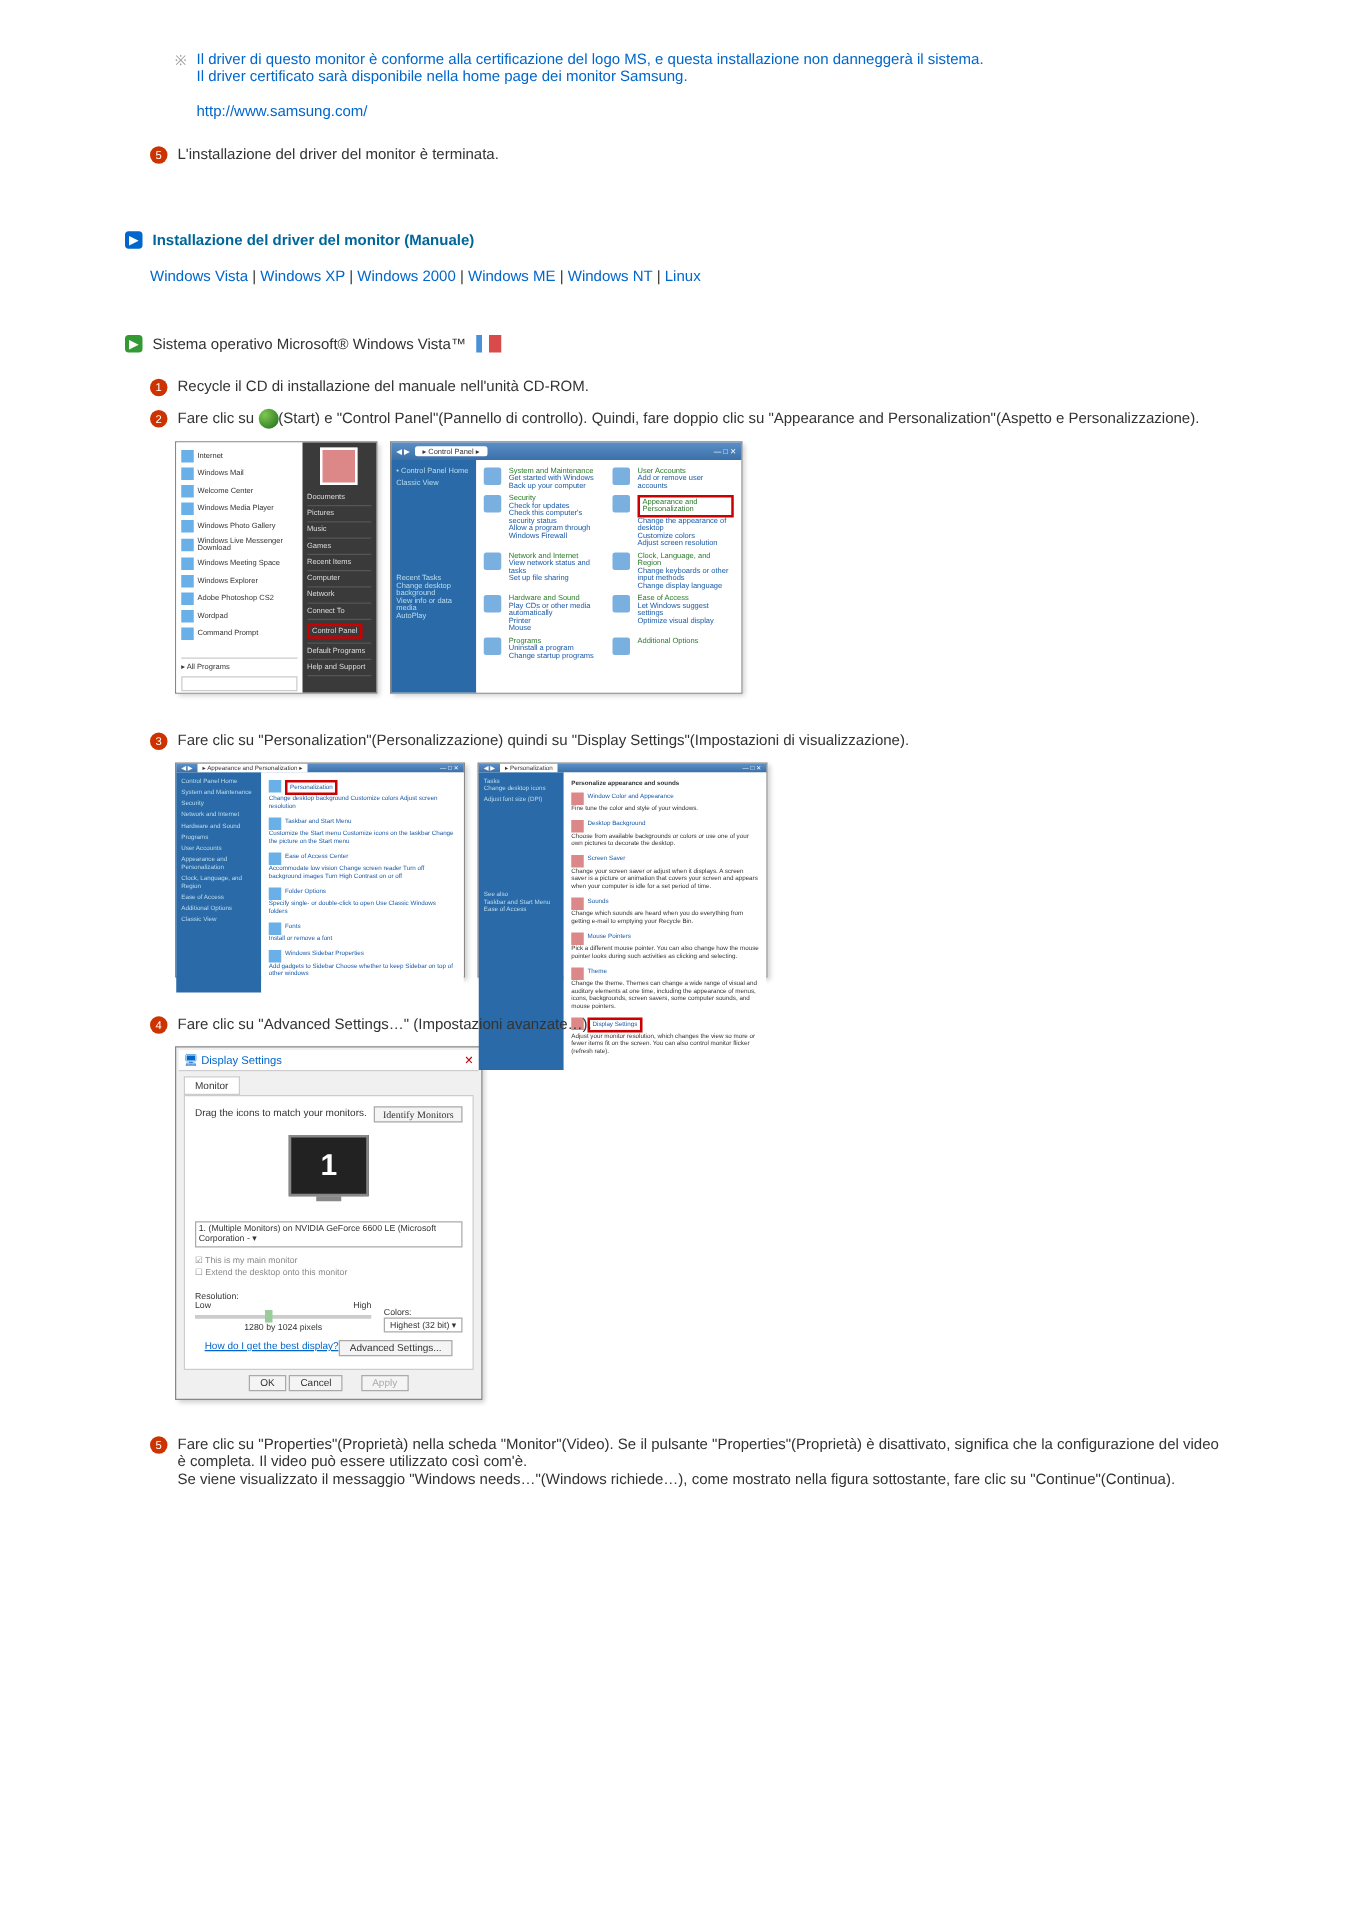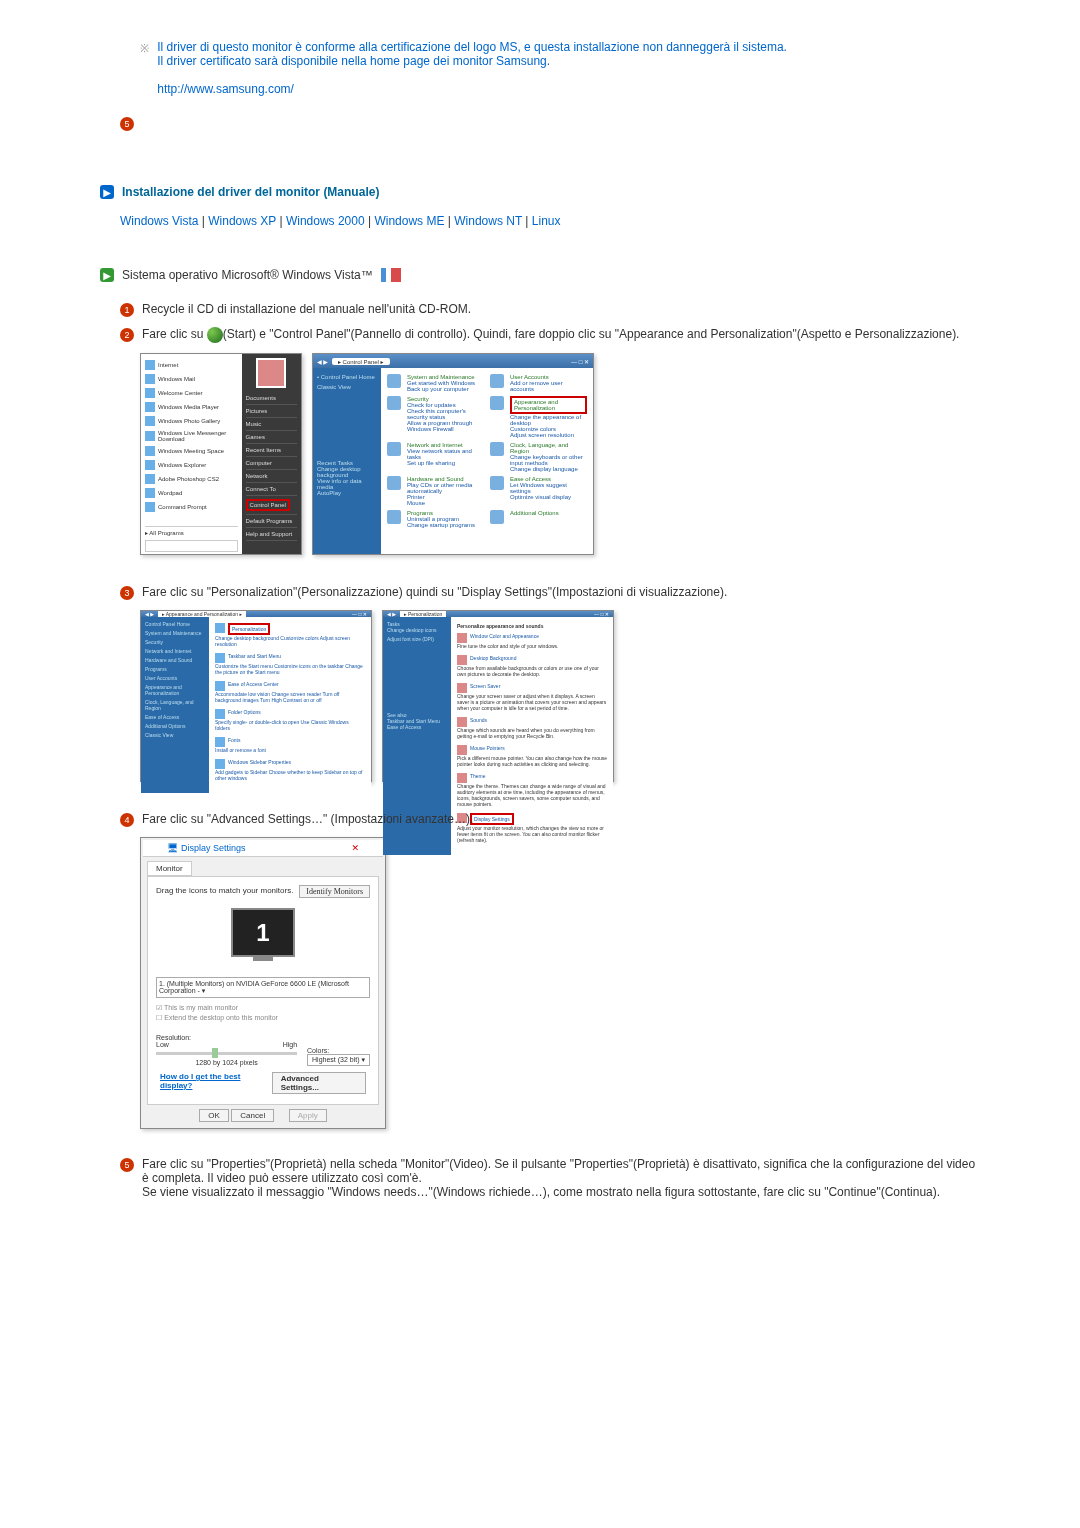--- a/index.html
+++ b/index.html
@@ -234,21 +234,21 @@
     width: 240px;
     border: 1px solid #888;
     background: #f0f0f0;
     font-size: 9px;
     padding: 2px;
     margin-left: 40px;
     box-shadow: 2px 2px 4px rgba(0,0,0,0.2);
   }
   .ds-title {
     background: #fff;
-    padding: 3px 24px;
+    padding: 3px 4px;
     border-bottom: 1px solid #ccc;
     color: #0066cc;
   }
   .ds-tab {
     display: inline-block;
     padding: 2px 8px;
     background: #fff;
     border: 1px solid #ccc;
     font-size: 8px;
     margin: 4px 0 0 4px;
@@ -331,24 +331,23 @@
     top: -4px;
   }
   .color-select {
     border: 1px solid #aaa;
     padding: 1px 4px;
     font-size: 7px;
     display: inline-block;
   }
   .ds-footer {
     display: flex;
-    justify-content: flex-start;
+    justify-content: center;
     padding: 6px 4px 2px 4px;
     font-size: 8px;
-    font-weight: bold;
   }
   .ds-link {
     color: #0066cc;
     text-decoration: underline;
   }
   .btn {
     border: 1px solid #aaa;
     background: #f4f4f4;
     padding: 1px 8px;
     font-size: 8px;
@@ -375,20 +374,21 @@
     <span class="link">Il driver certificato sarà disponibile nella home page dei monitor Samsung.</span><br><br>
     <a class="link" href="#">http://www.samsung.com/</a>
   </div>
 </div>
 
 <br>
 
 
 <div class="bullet-row">
   <span class="bullet-circle">5</span>
+  <span class="step-text">L'installazione del driver del monitor è terminata.</span>
 </div>
 
 <br>
 
 
 <div class="heading-row">
   <span class="arrow-bullet">▶</span>
   <span class="heading-text">Installazione del driver del monitor (Manuale)</span>
 </div>
 

